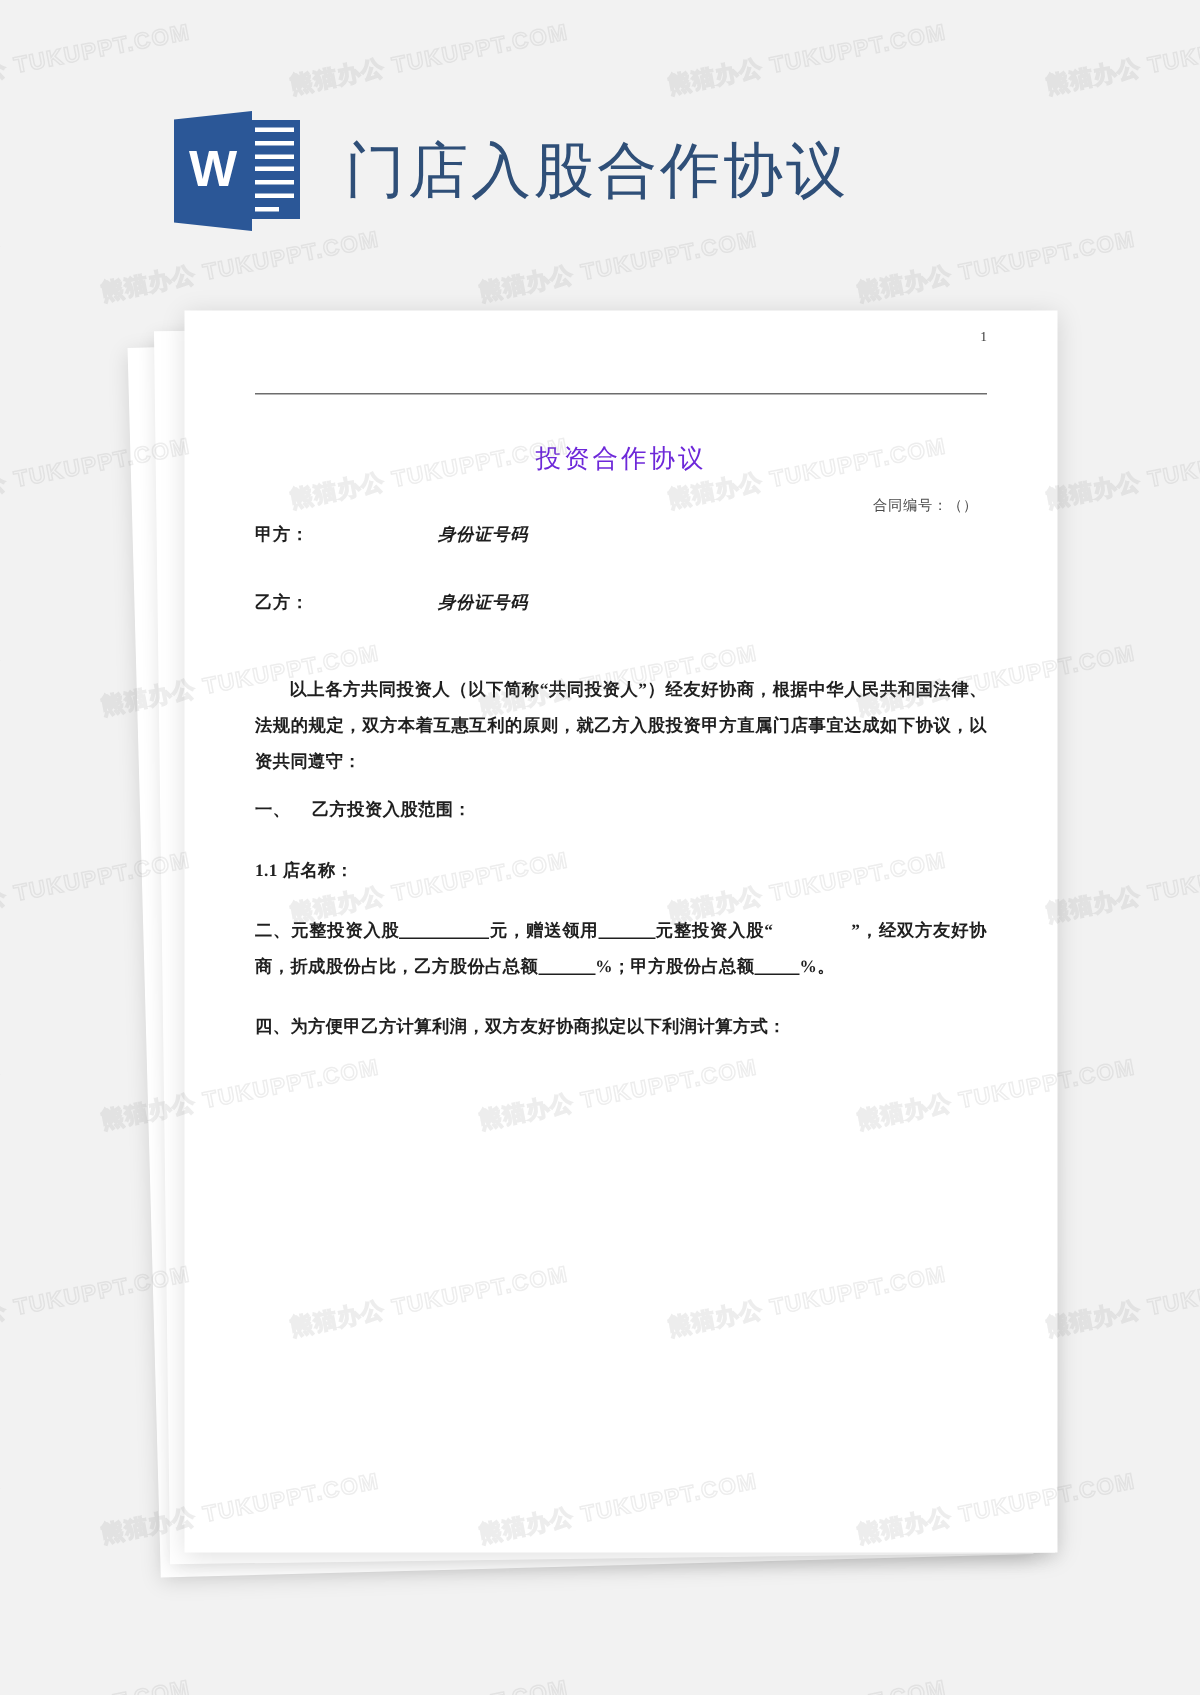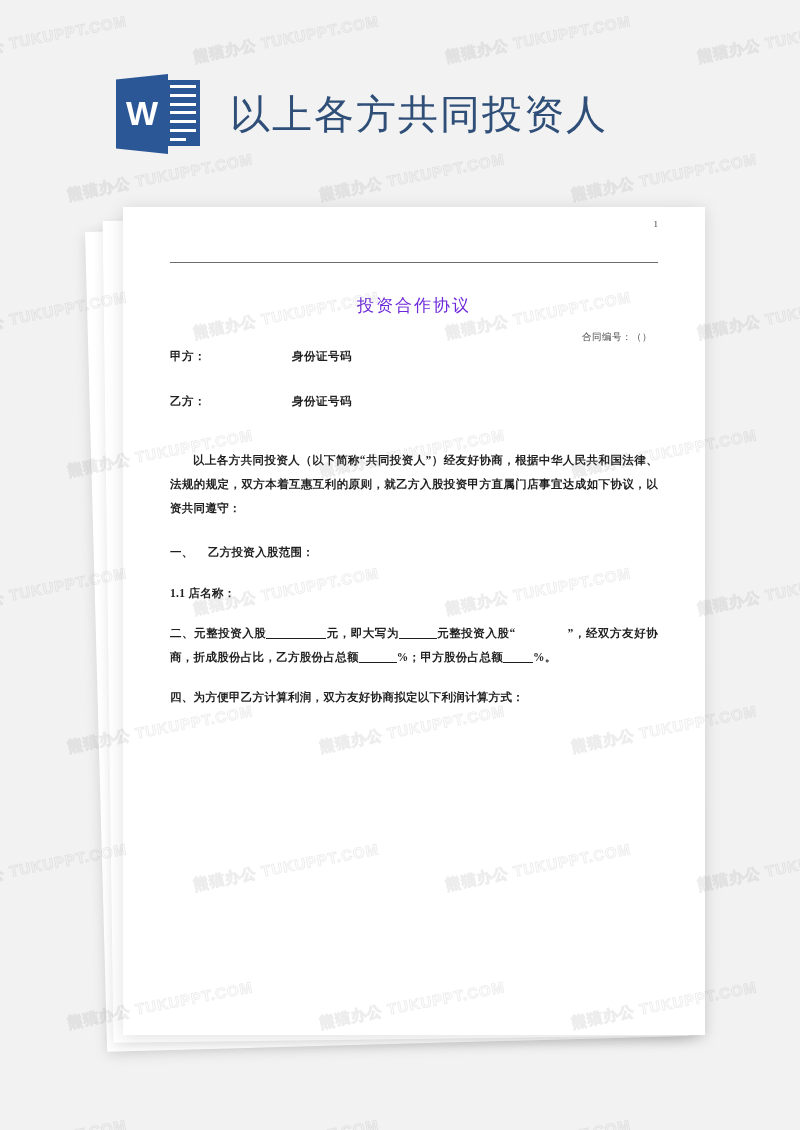--- a/index.html
+++ b/index.html
@@ -164,35 +164,35 @@
   }
   .party-row{
     display:flex;
     margin-top:5px;
     font-weight:700;
     font-size:11.5px;
     color:#1f1f1f;
     letter-spacing:.5px;
   }
   .party-row .p-label{ width:122px; flex:0 0 auto; }
-  .party-row .p-id{ flex:1 1 auto; }
+  .party-row .p-id{ flex:1 1 auto;font-style:italic; }
   .party-row.second{ margin-top:30px; }
 
   .para{
     margin-top:20px;
     font-size:11.5px;
     line-height:2.1;
     color:#1f1f1f;
     text-align:justify;
     font-weight:700;
     letter-spacing:.3px;
   }
   .para.indent{ text-indent:2em; margin-top:39px; }
   .para.tight{ margin-top:16px;font-family:Liberation Serif, serif; }
-  .para.roman{ margin-top:20px; }
+  .para.roman{ margin-top:8px; }
   .para.roman .num{ display:inline-block; width:3.3em; }
 
   .para .blank-l{ display:inline-block; border-bottom:1.2px solid #1f1f1f; width:60px; vertical-align:-2px; }
   .para .blank-m{ display:inline-block; border-bottom:1.2px solid #1f1f1f; width:38px; vertical-align:-2px; }
   .para .blank-s{ display:inline-block; border-bottom:1.2px solid #1f1f1f; width:30px; vertical-align:-2px; }
   .para .gap{ display:inline-block; width:52px; }
 </style>
 </head>
 <body>
 
@@ -211,21 +211,21 @@
       <div class="wi-right">
         <div class="wi-line"></div>
         <div class="wi-line"></div>
         <div class="wi-line"></div>
         <div class="wi-line"></div>
         <div class="wi-line"></div>
         <div class="wi-line"></div>
         <div class="wi-line short"></div>
       </div>
     </div>
-    <div class="doc-heading">以上各方共同投资人</div>
+    <div class="doc-heading">门店入股合作协议</div>
   </div>
 
   <div class="doc">
 
     <div class="pageno">1</div>
 
     <div class="hrule"></div>
 
     <div class="doc-title">投资合作协议</div>
 
@@ -248,21 +248,21 @@
     <div class="para roman">
       <span class="num">一、</span><span>乙方投资入股范围：</span>
     </div>
 
     <div class="para tight">
       <span>1.1</span>&nbsp;<span>店名称：</span>
     </div>
 
 
     <div class="para tight">
-      <span>二、元整投资入股</span><span class="blank-l"></span><span>元，即大写为</span><span class="blank-m"></span><span>元整投资入股“</span><span class="gap"></span><span>”，经双方友好协商，折成股份占比，乙方股份占总额</span><span class="blank-m"></span><span>%；甲方股份占总额</span><span class="blank-s"></span><span>%。</span>
+      <span>二、元整投资入股</span><span class="blank-l"></span><span>元，赠送领用</span><span class="blank-m"></span><span>元整投资入股“</span><span class="gap"></span><span>”，经双方友好协商，折成股份占比，乙方股份占总额</span><span class="blank-m"></span><span>%；甲方股份占总额</span><span class="blank-s"></span><span>%。</span>
     </div>
 
     <div class="para tight">四、为方便甲乙方计算利润，双方友好协商拟定以下利润计算方式：</div>
 
 
 
 
   </div>
 
   <div class="wm-layer" id="wm-layer">

